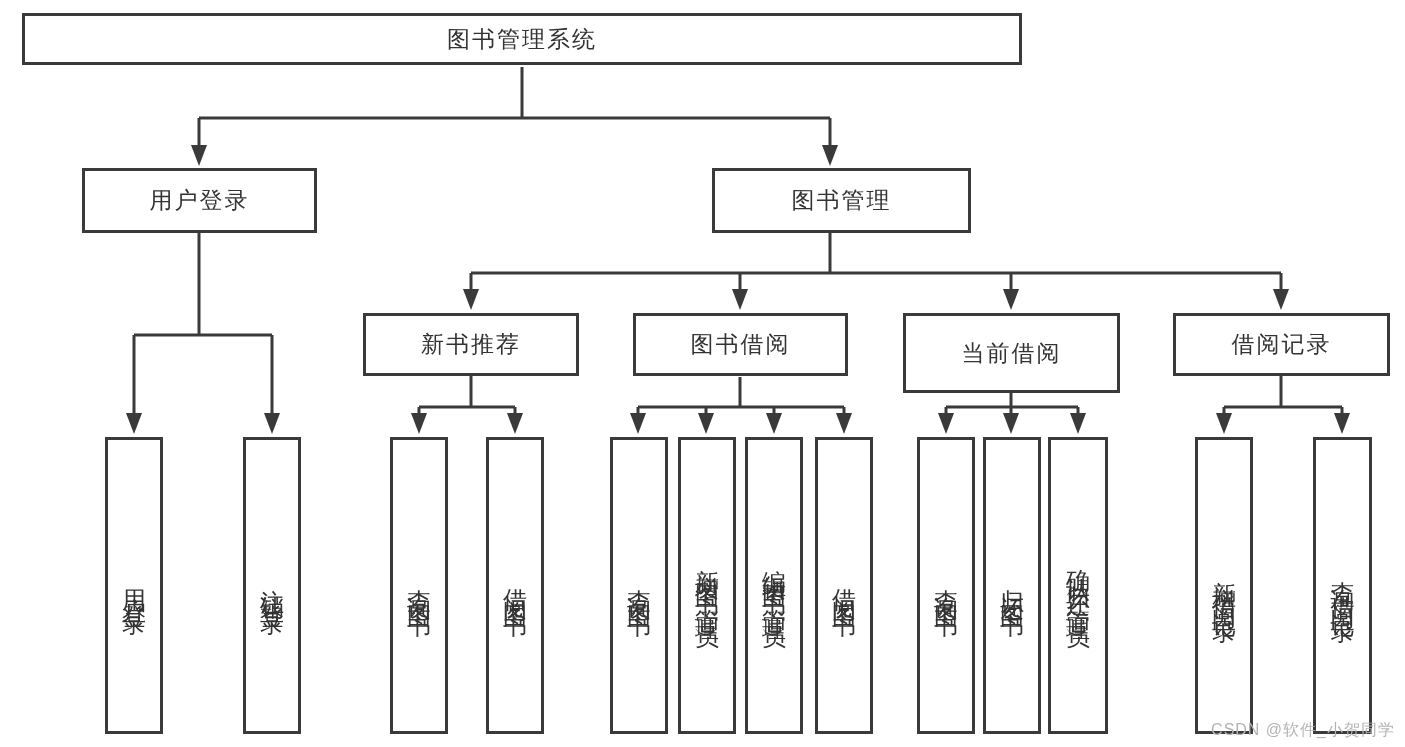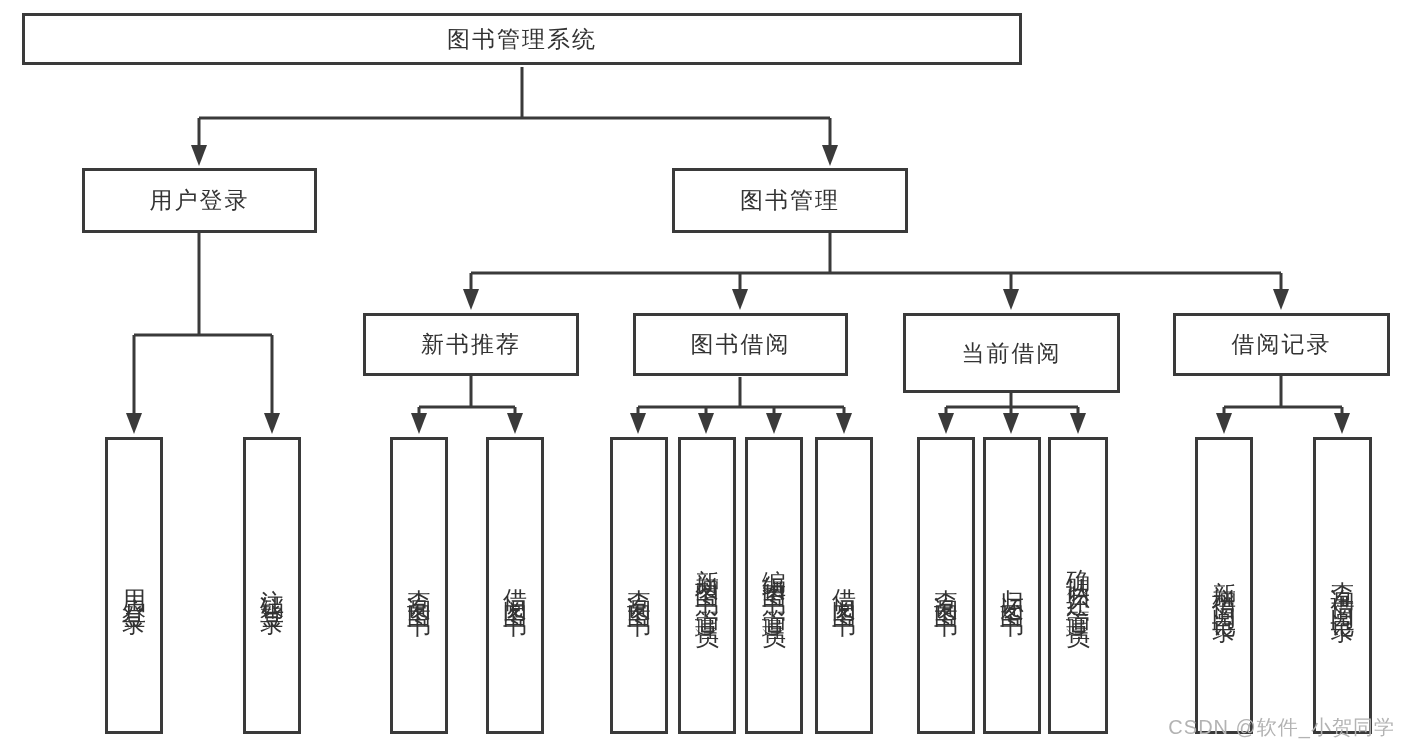--- a/index.html
+++ b/index.html
@@ -48,21 +48,21 @@
     text-orientation: mixed;
     font-size: 24px;
     letter-spacing: 8px;
     color: #333333;
     line-height: 1;
   }
   .watermark {
     position: absolute;
     right: 10px;
     bottom: 6px;
-    font-size: 20px;
+    font-size: 16px;
     color: #b3b3b3;
     letter-spacing: 1px;
     white-space: nowrap;
   }
 </style>
 </head>
 <body>
 
 <div id="canvas">
 
@@ -102,21 +102,21 @@
       <polygon points="1003,413 1019,413 1011,434"></polygon>
       <polygon points="1070,413 1086,413 1078,434"></polygon>
       <polygon points="1216,413 1232,413 1224,434"></polygon>
       <polygon points="1334,413 1350,413 1342,434"></polygon>
     </g>
   </svg>
 
   <div class="hnode" style="left:22px; top:13px; width:1000px; height:52px;">图书管理系统</div>
 
   <div class="hnode" style="left:82px; top:168px; width:235px; height:65px;">用户登录</div>
-  <div class="hnode" style="left:672px; top:168px; width:236px; height:65px;">图书管理</div>
+  <div class="hnode" style="left:712px; top:168px; width:259px; height:65px;">图书管理</div>
 
   <div class="vnode" style="left:105px;">用户登录</div>
   <div class="vnode" style="left:243px;">注销登录</div>
 
   <div class="hnode" style="left:363px; top:313px; width:216px; height:63px;">新书推荐</div>
   <div class="hnode" style="left:633px; top:313px; width:215px; height:63px;">图书借阅</div>
   <div class="hnode" style="left:903px; top:313px; width:217px; height:80px;">当前借阅</div>
   <div class="hnode" style="left:1173px; top:313px; width:217px; height:63px;">借阅记录</div>
 
   <div class="vnode" style="left:390px;">查询图书</div>

